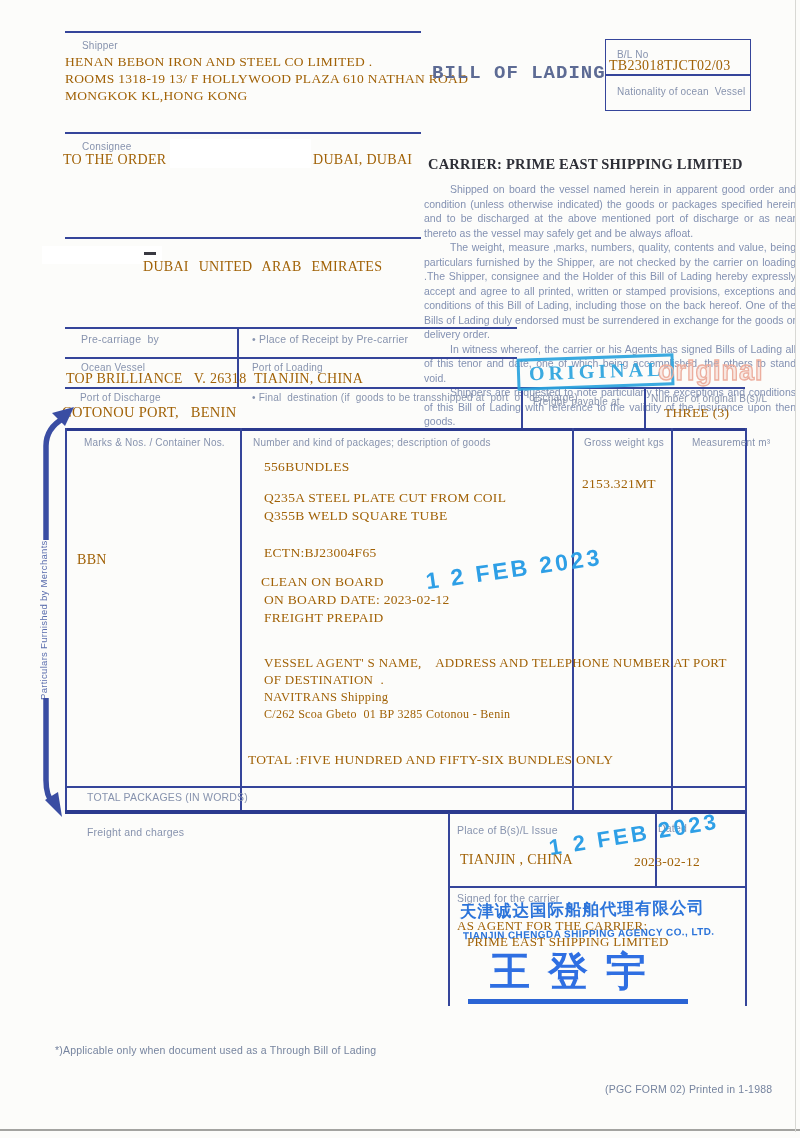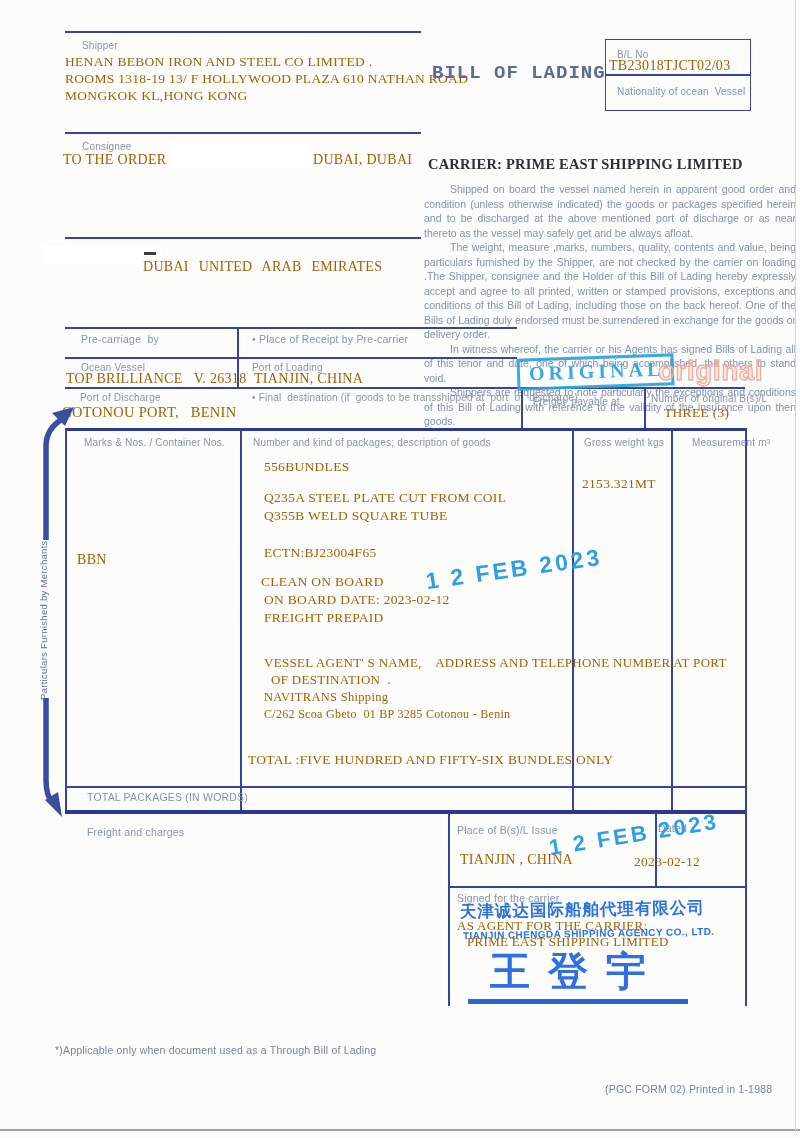--- a/index.html
+++ b/index.html
@@ -113,21 +113,21 @@
   <div class="typed" style="left:264px;top:508px;">Q355B WELD SQUARE TUBE</div>
   <div class="typed" style="left:264px;top:545px;">ECTN:BJ23004F65</div>
   <div class="typed" style="left:249px;top:574px;margin-left:12px;">CLEAN ON BOARD</div>
   <div class="typed" style="left:264px;top:592px;">ON BOARD DATE: 2023-02-12</div>
   <div class="typed" style="left:264px;top:610px;">FREIGHT PREPAID</div>
   <div class="typed" style="left:77px;top:552px;font-size:14px;">BBN</div>
 
   <div class="stamp-date" style="left:425px;top:556px;font-size:23px;transform:rotate(-8deg);">1 2 FEB 2023</div>
 
   <div class="typed" style="left:264px;top:655px;font-size:13px;">VESSEL AGENT' S NAME,    ADDRESS AND TELEPHONE NUMBER AT PORT</div>
-  <div class="typed" style="left:264px;top:672px;font-size:13px;margin-left:7px;">OF DESTINATION  .</div>
+  <div class="typed" style="left:264px;top:672px;font-size:13px;">OF DESTINATION  .</div>
   <div class="typed" style="left:264px;top:690px;font-size:12.5px;">NAVITRANS Shipping</div>
   <div class="typed" style="left:264px;top:707px;font-size:12px;">C/262 Scoa Gbeto  01 BP 3285 Cotonou - Benin</div>
 
   <div class="hline" style="left:65px;top:786px;width:680px;"></div>
   <div class="lbl" style="left:87px;top:791px;font-size:10.5px;">TOTAL PACKAGES (IN WORDS)</div>
   <div class="typed" style="left:248px;top:752px;">TOTAL :FIVE HUNDRED AND FIFTY-SIX BUNDLES ONLY</div>
   <div class="hline thick" style="left:65px;top:810px;width:680px;height:3.5px;"></div>
 
   <div class="sidebar-v">Particulars Furnished by Merchants</div>
   <svg style="position:absolute;left:28px;top:402px;" width="56" height="420" viewBox="0 0 56 420">

